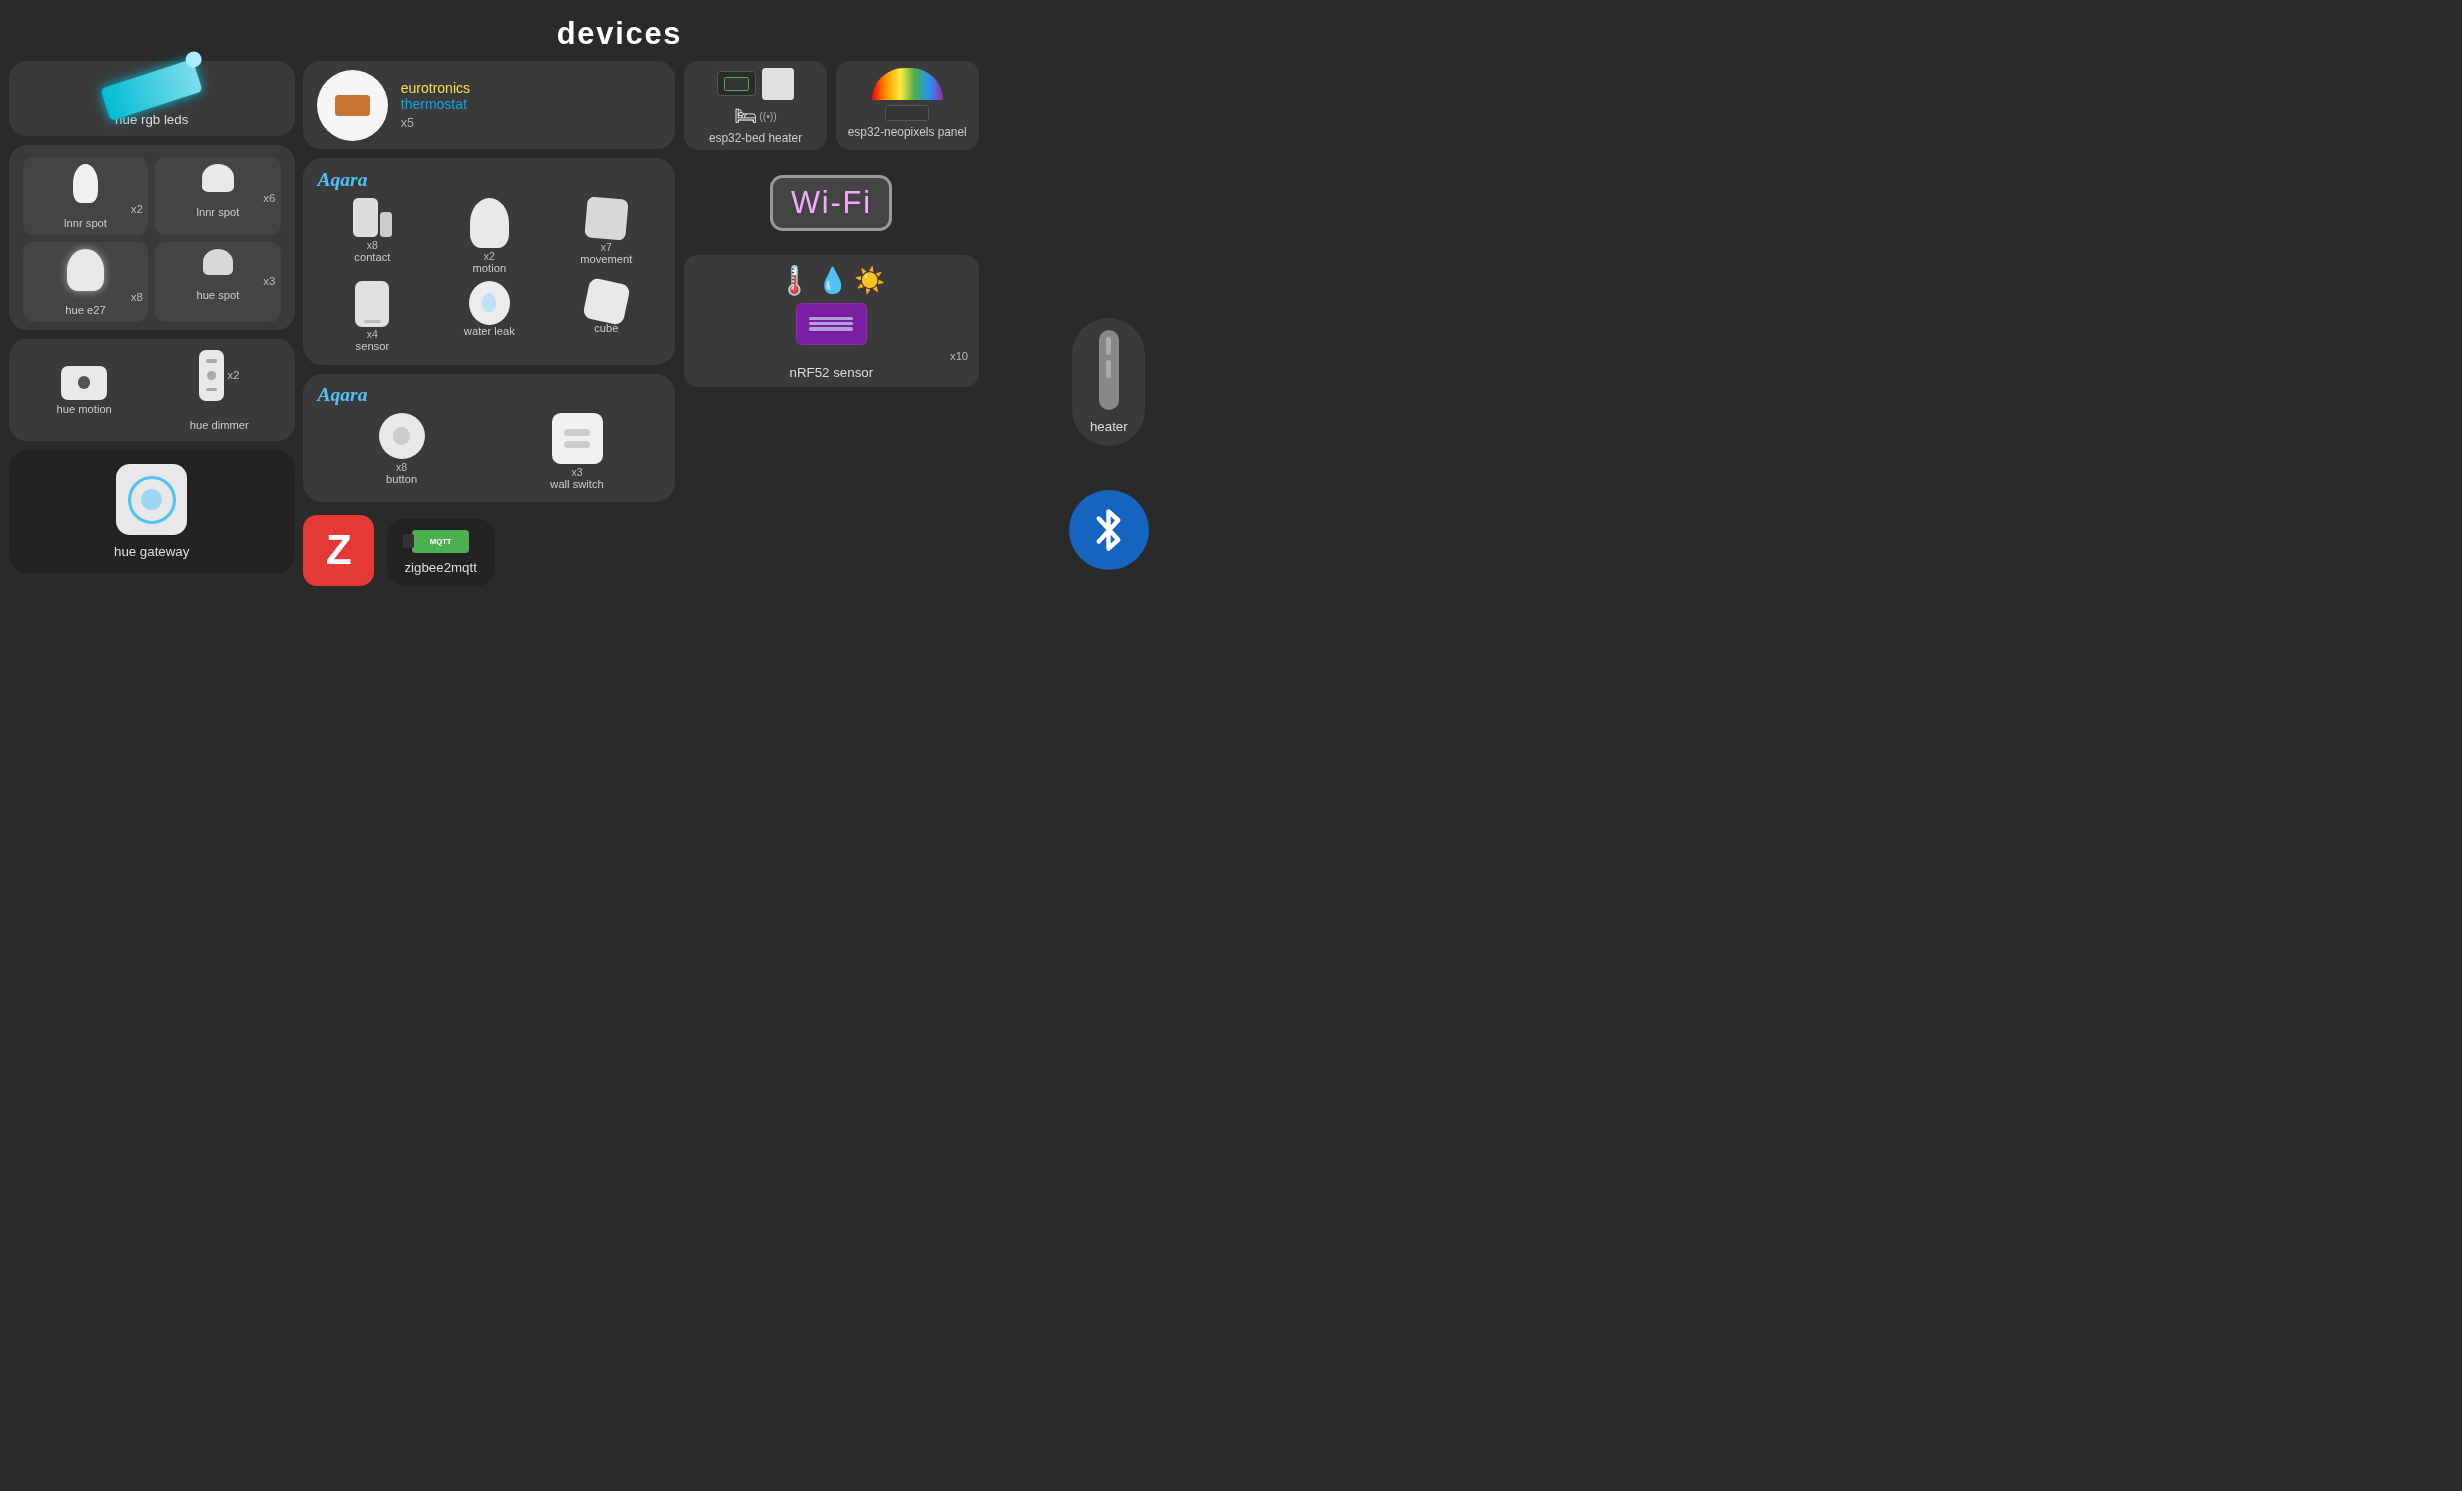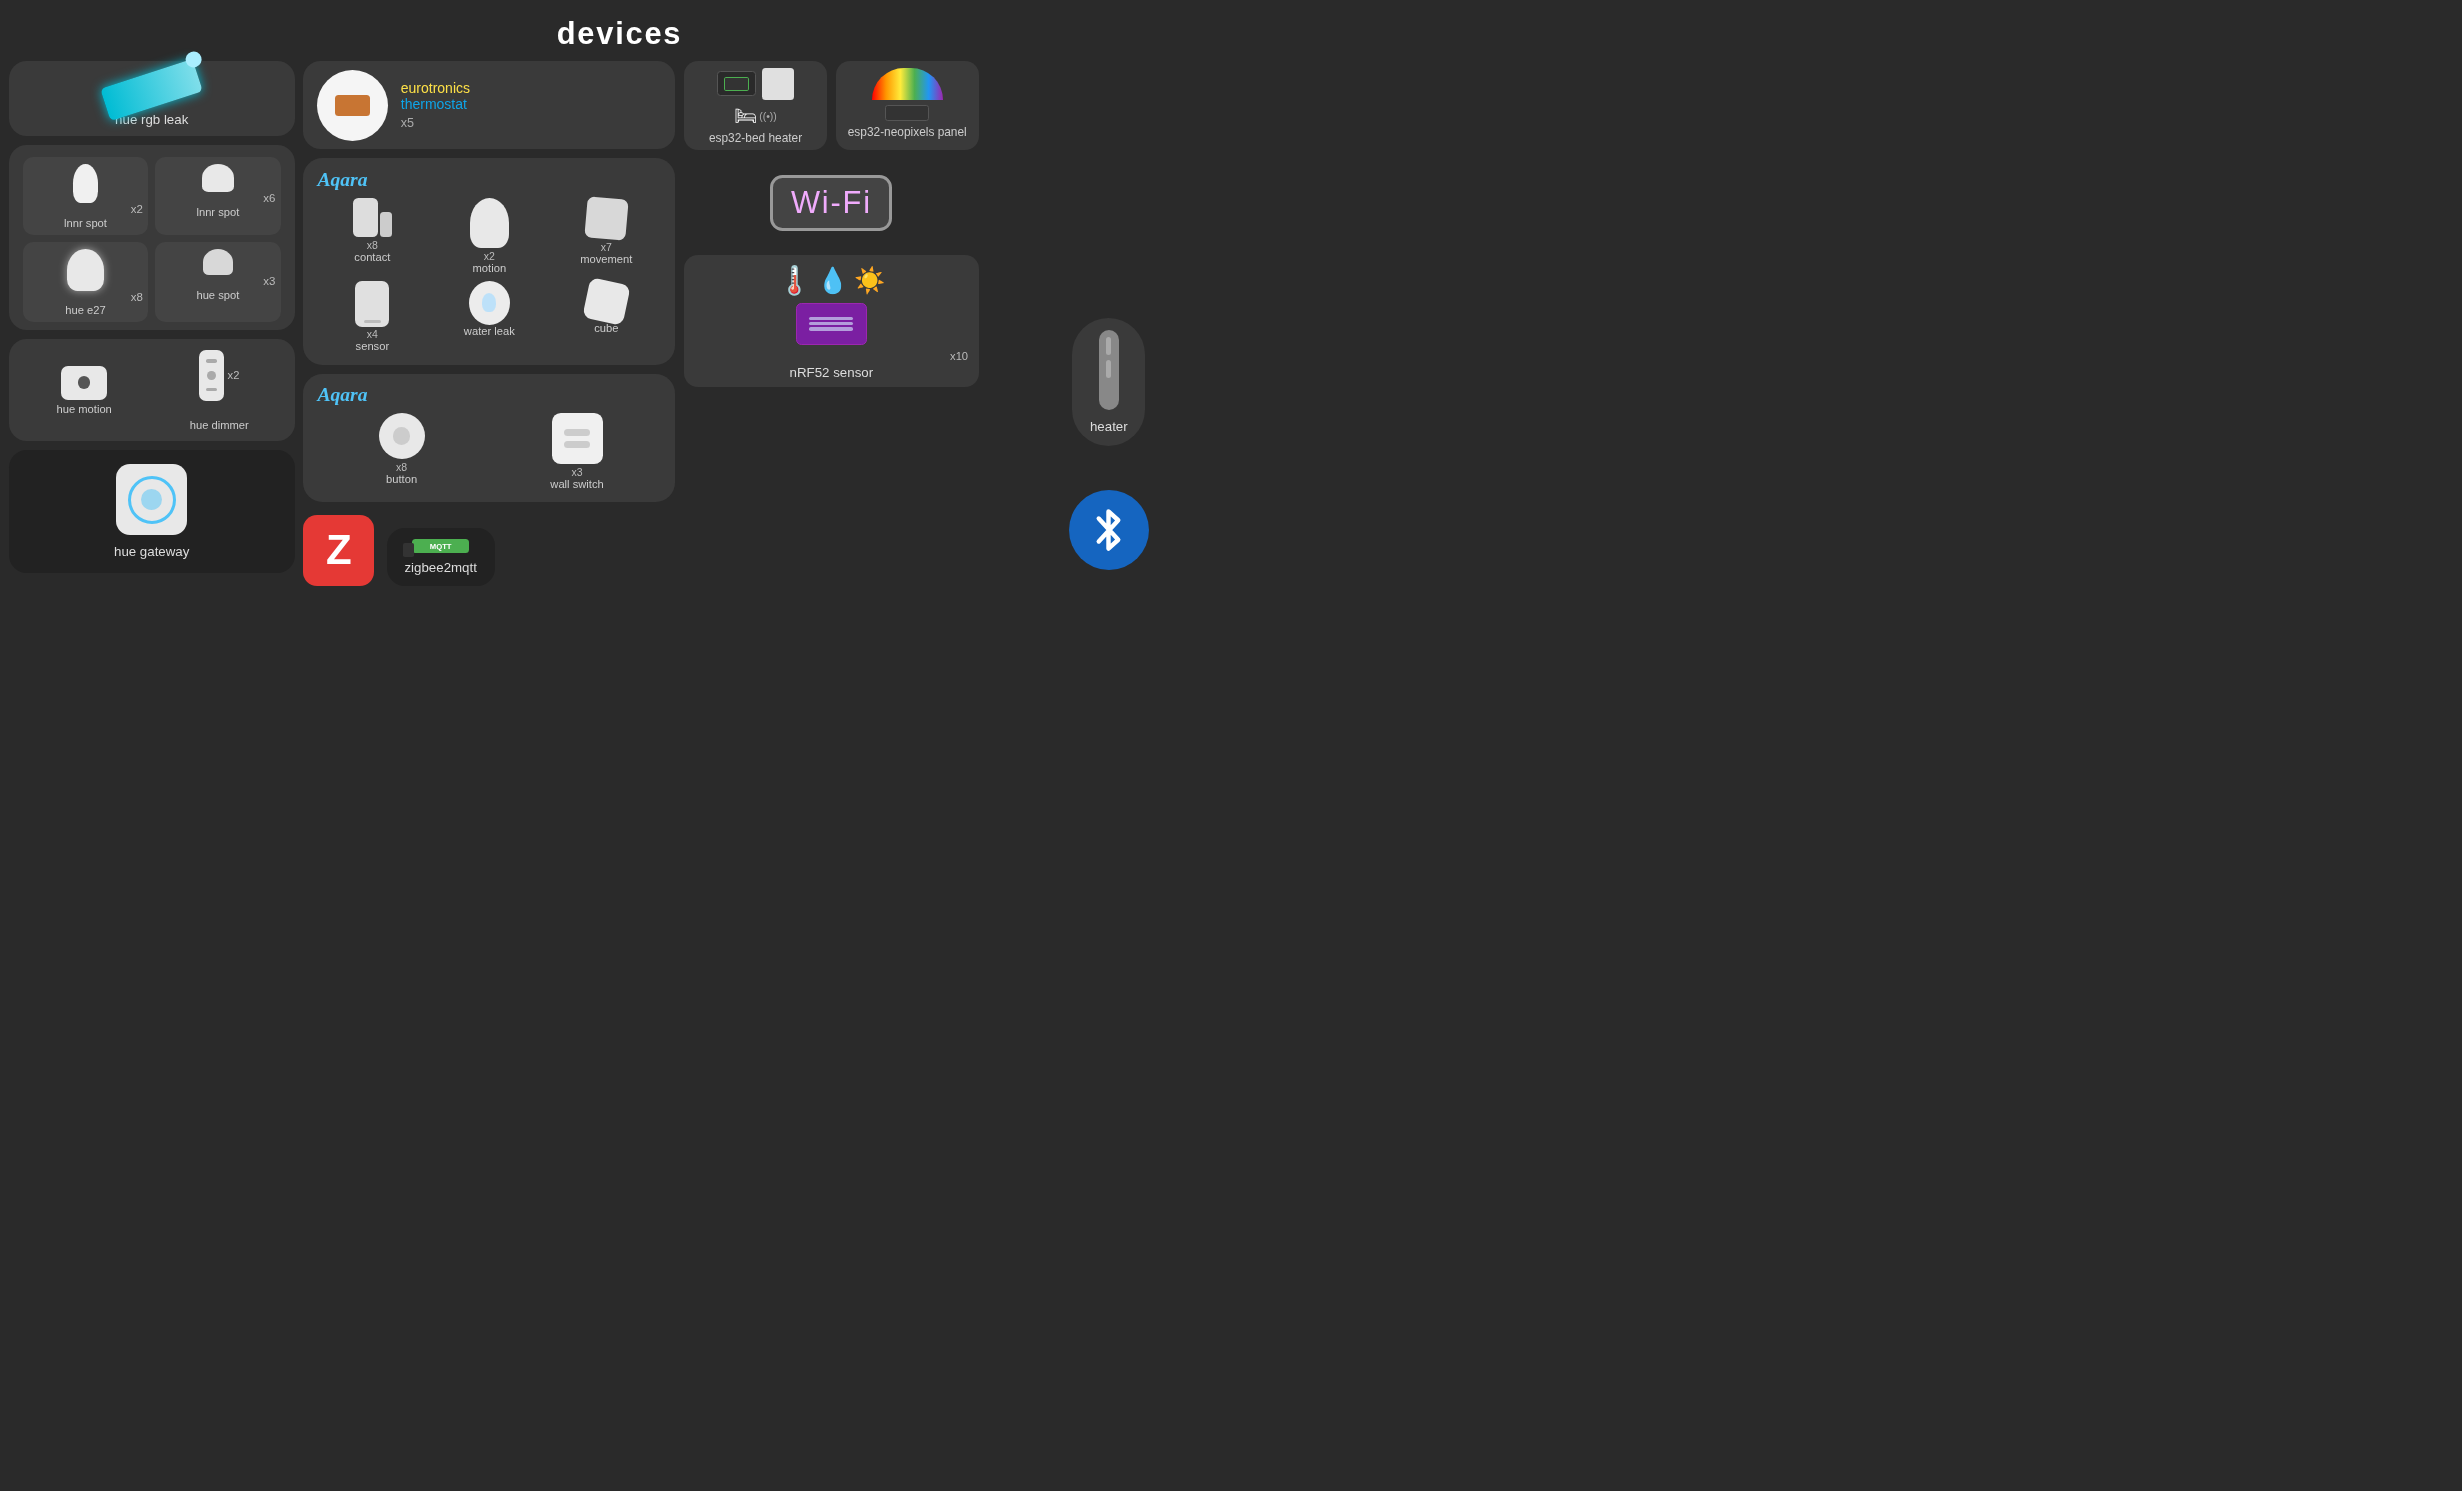--- a/index.html
+++ b/index.html
@@ -171,21 +171,21 @@
 <div class="main-layout">
 
   <div class="col col1">
 
     <div class="card">
       <div style="display:flex;align-items:center;justify-content:center;margin-bottom:5.3px;">
         <div style="width:97px;height:34px;background:linear-gradient(90deg,#00bcd4,#80deea);border-radius:5.3px;transform:rotate(-18deg);box-shadow:0 0 10.6px #00bcd4;position:relative;">
           <div style="position:absolute;right:-8.8px;top:-7px;width:16px;height:16px;background:#aef;border-radius:50%;"></div>
         </div>
       </div>
-      <div class="card-label">hue rgb leak</div>
+      <div class="card-label">hue rgb leds</div>
     </div>
 
     <div class="card">
       <div class="bulb-grid">
 
         <div class="bulb-item">
           <div style="position:relative;">
             <div style="width:25px;height:39px;background:#f0f0f0;border-radius:50% 50% 30% 30%;margin:0 auto;"></div>
           </div>
           <span class="count-badge">x2</span>
@@ -338,21 +338,21 @@
 
     <div style="display:flex;flex-direction:row;gap:12.4px;align-items:flex-end;margin-top:3.5px;">
 
       <div style="width:71px;height:71px;background:#e53935;border-radius:14px;display:flex;align-items:center;justify-content:center;">
         <span style="font-size:3em;font-weight:900;color:#fff;">Z</span>
       </div>
 
       <div class="card-dark" style="display:flex;flex-direction:column;align-items:center;padding:10.6px 17.7px;">
         <div style="display:flex;flex-direction:column;align-items:center;justify-content:center;">
 
-          <div style="width:57px;height:14px;background:#4caf50;border-radius:3.5px;margin-bottom:3.5px;display:flex;align-items:center;justify-content:center;position:relative;">
+          <div style="width:57px;height:23px;background:#4caf50;border-radius:3.5px;margin-bottom:3.5px;display:flex;align-items:center;justify-content:center;position:relative;">
             <div style="width:10.6px;height:14px;background:#333;border-radius:1.8px;position:absolute;left:-8.8px;top:4.4px;"></div>
             <span style="font-size:0.55em;color:#fff;font-weight:bold;">MQTT</span>
           </div>
         </div>
         <span class="card-label">zigbee2mqtt</span>
       </div>
     </div>
   </div>
 
   <div class="col col3">

